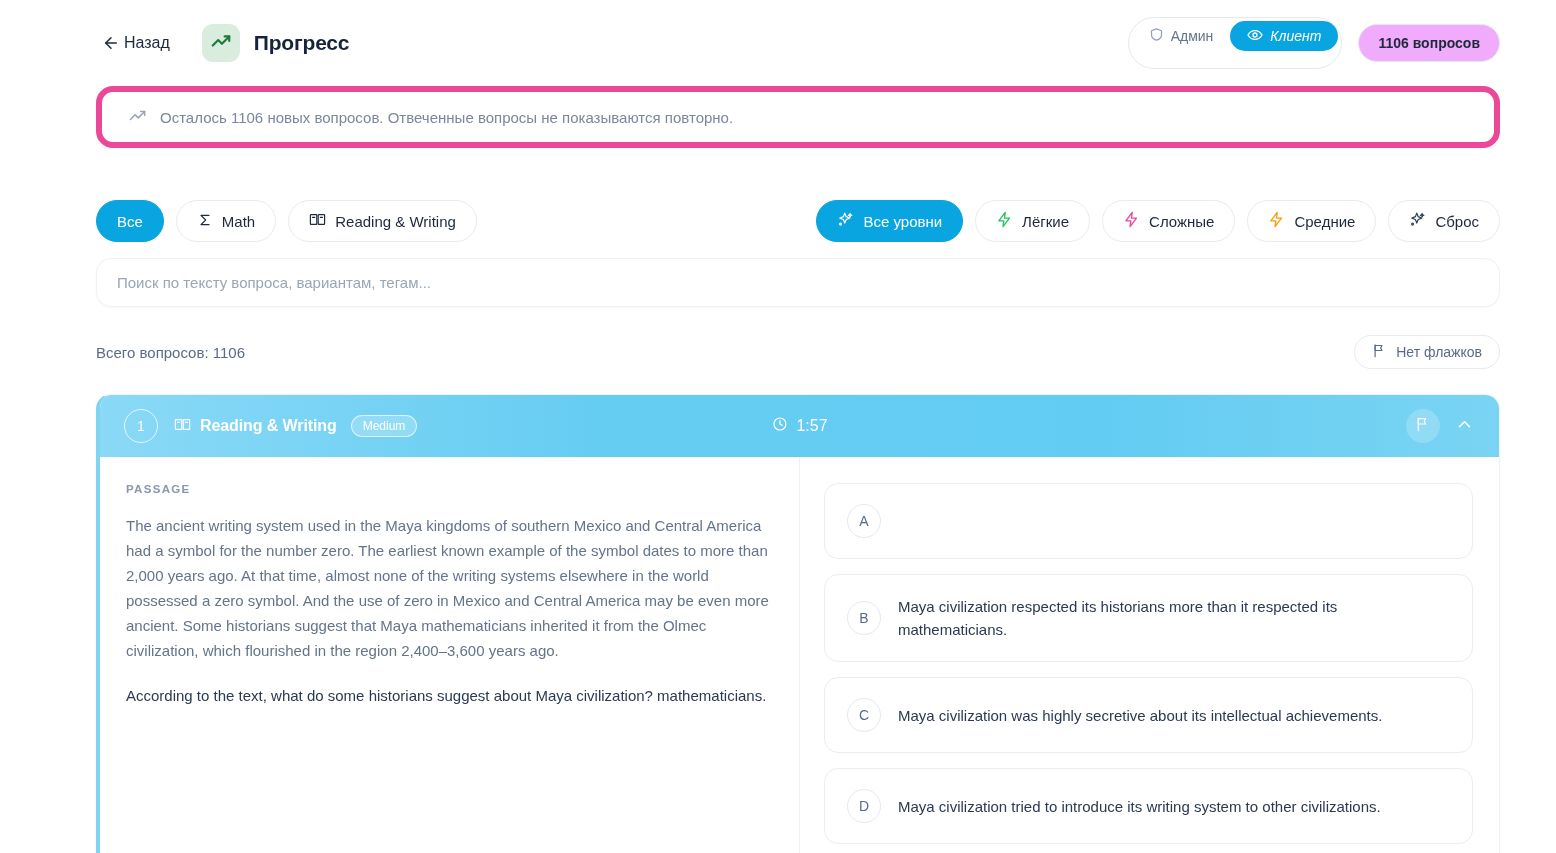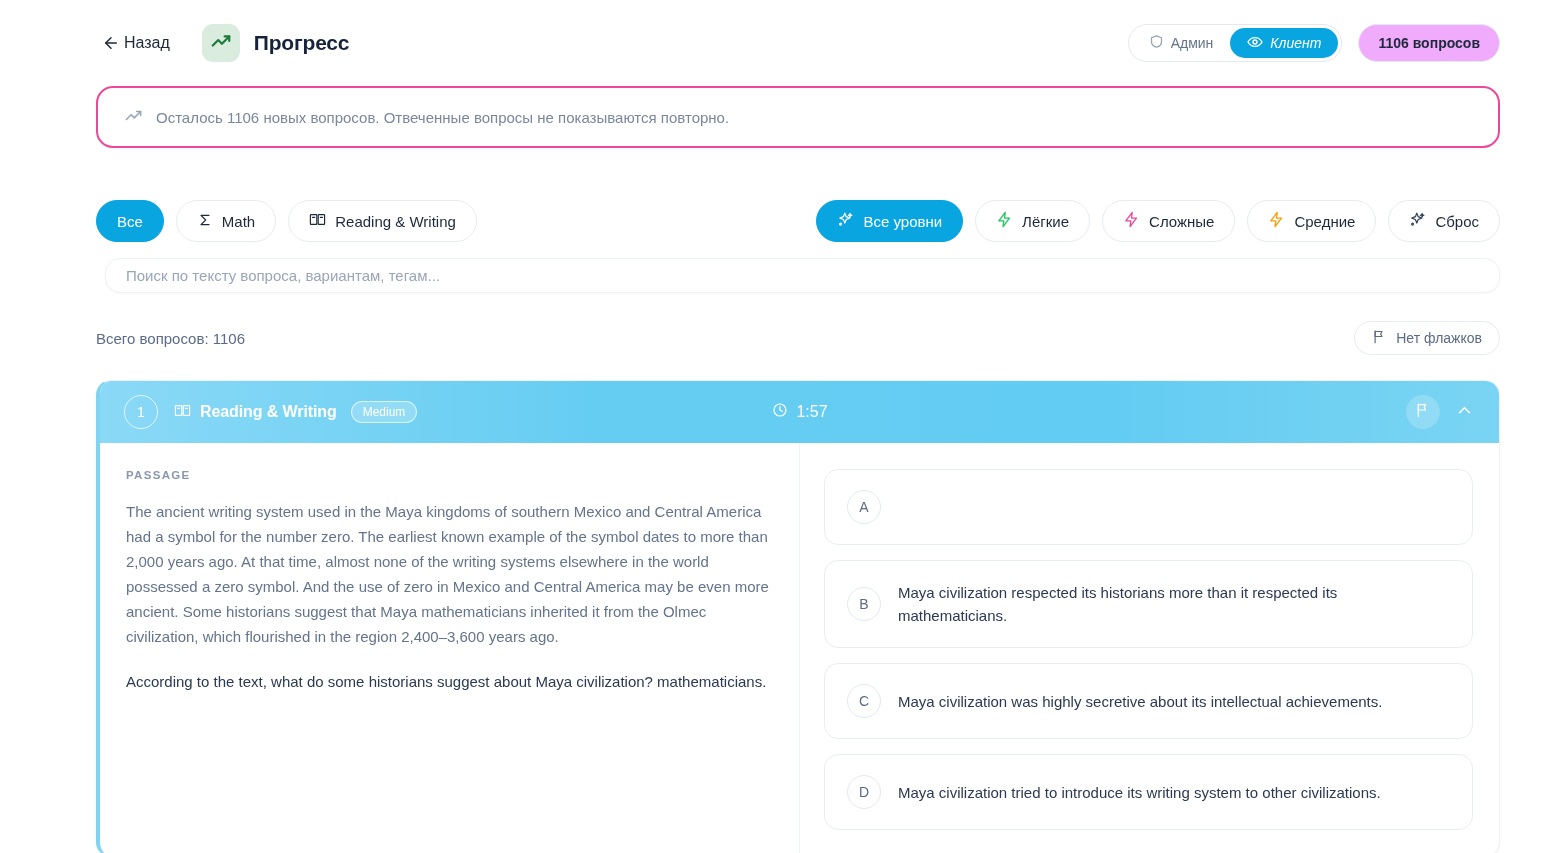--- a/index.html
+++ b/index.html
@@ -45,26 +45,25 @@
     letter-spacing: -0.2px;
   }
   .topbar-right {
     margin-left: auto;
     display: flex;
     align-items: center;
     gap: 16px;
   }
   .role-switch {
     display: flex;
-    align-items: center;
     border: 1px solid #e4e9f0;
     border-radius: 999px;
     padding: 3px;
     background: #fff;
-    height: 38px;
+    height: 52px;
   }
   .role-opt {
     display: flex; align-items: center; gap: 7px;
     border-radius: 999px;
     padding: 0 17px;
     height: 30px;
     font-size: 14px;
     color: #64748b;
     cursor: pointer;
     white-space: nowrap;
@@ -83,21 +82,21 @@
     font-size: 14px;
     font-weight: bold;
     color: #1e293b;
     background: #f0abfc;
     white-space: nowrap;
   }
 
   
   .wrap { padding: 0 56px 0 96px; }
   .banner {
-    border: 2px solid #ec4899;
+    border: 6px solid #ec4899;
     border-radius: 17px;
     background: #ffffff;
     height: 62px;
     display: flex;
     align-items: center;
     padding: 0 26px;
     gap: 13px;
     box-shadow: 0 1px 2px rgba(16,30,54,.04);
   }
   .banner-text { font-size: 15px; color: #7b879c; }
@@ -128,29 +127,28 @@
     color: #ffffff;
     font-weight: normal;
     text-align: right;
   }
   .chip + .chip { margin-left: 12px; }
   .filters-right { margin-left: auto; display: flex; align-items: center; }
 
   
   .search-box {
     margin-top: 16px;
-    height: 35px;
+    height: 49px;
     border: 1px solid #eef1f6;
     border-radius: 15px;
     background: #fff;
     display: flex;
     align-items: center;
     padding: 0 20px;
     box-shadow: 0 1px 2px rgba(16,30,54,.03);
-    margin-left: 9px;
   }
   .search-box input {
     border: none;
     outline: none;
     width: 100%;
     font-size: 15px;
     font-family: "Liberation Sans", sans-serif;
     color: #1e293b;
     background: transparent;
   }

